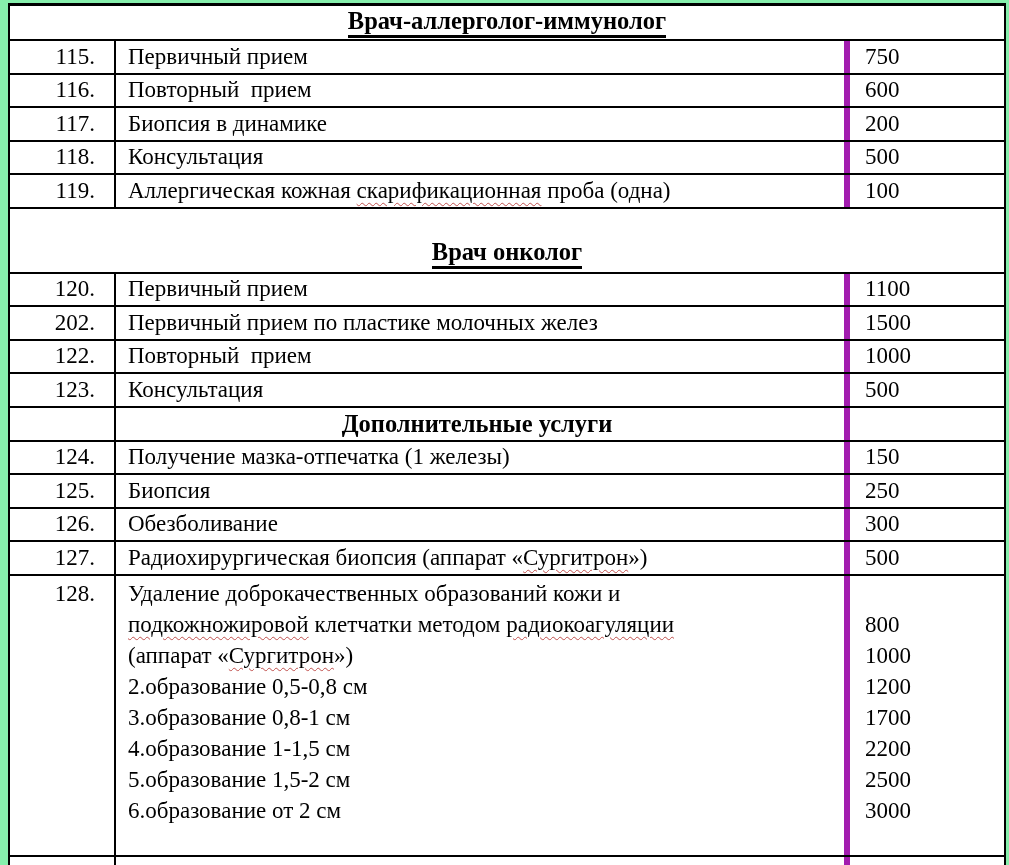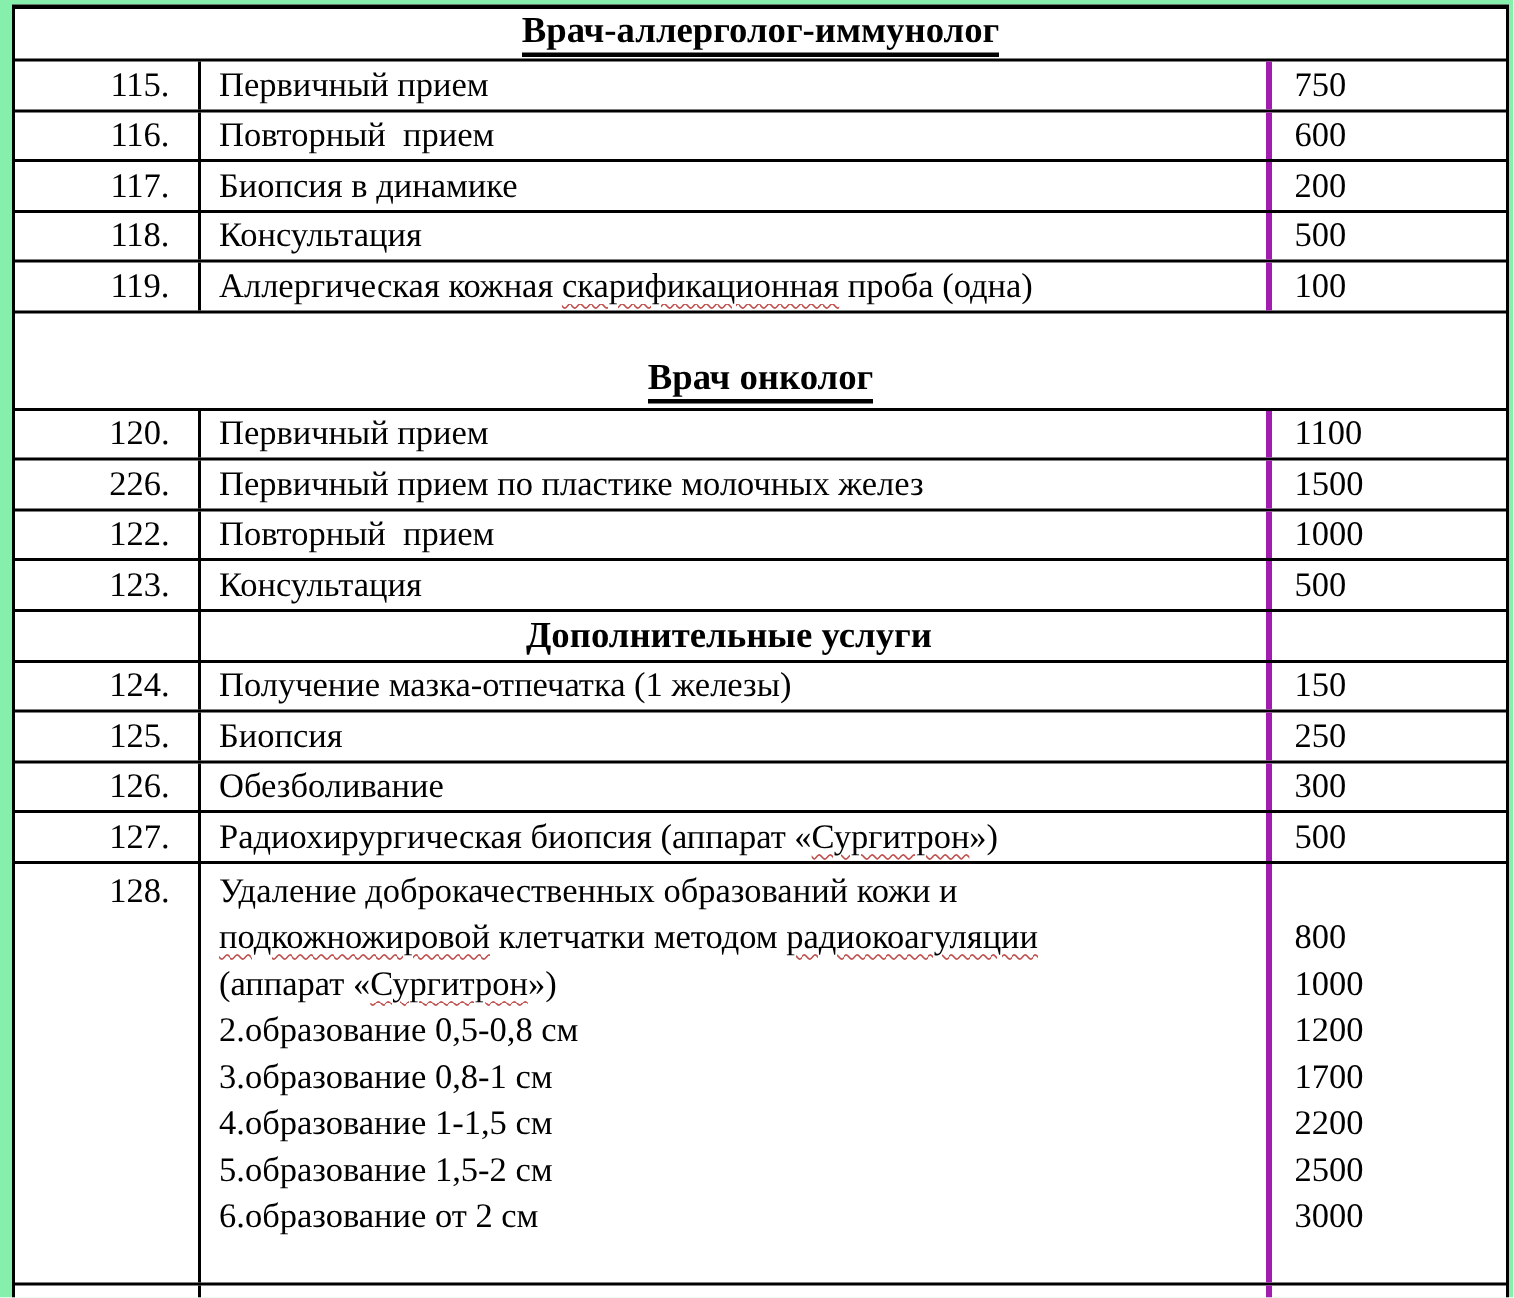--- a/index.html
+++ b/index.html
@@ -28,33 +28,33 @@
     align-items: stretch;
   }
   .row:last-child { border-bottom: none; }
   .c1, .c2, .c3 {
     display: flex;
     align-items: center;
     font-size: 23px;
     white-space: pre-wrap;
   }
   .c1 {
-    width: 122px;
+    width: 104px;
     justify-content: flex-end;
     padding-right: 19px;
   }
   .c2 {
     flex: 1;
     border-left: 2px solid #000000;
     padding-left: 12px;
     padding-right: 6px;
   }
   .c3 {
     width: 160px;
-    border-left: 4px solid #a21caf;
+    border-left: 6px solid #a21caf;
     padding-left: 15px;
   }
   .r { height: 33.5px; }
   .title-row {
     height: 35px;
     justify-content: center;
     align-items: center;
   }
   .section-break-row {
     height: 65px;
@@ -136,21 +136,21 @@
     <div class="row section-break-row">
       <span class="bold-title u">Врач онколог</span>
     </div>
 
     <div class="row r">
       <div class="c1">120.</div>
       <div class="c2">Первичный прием</div>
       <div class="c3">1100</div>
     </div>
     <div class="row r">
-      <div class="c1">226.</div>
+      <div class="c1">202.</div>
       <div class="c2">Первичный прием по пластике молочных желез</div>
       <div class="c3">1500</div>
     </div>
     <div class="row r">
       <div class="c1">122.</div>
       <div class="c2">Повторный  прием</div>
       <div class="c3">1000</div>
     </div>
     <div class="row r">
       <div class="c1">123.</div>

